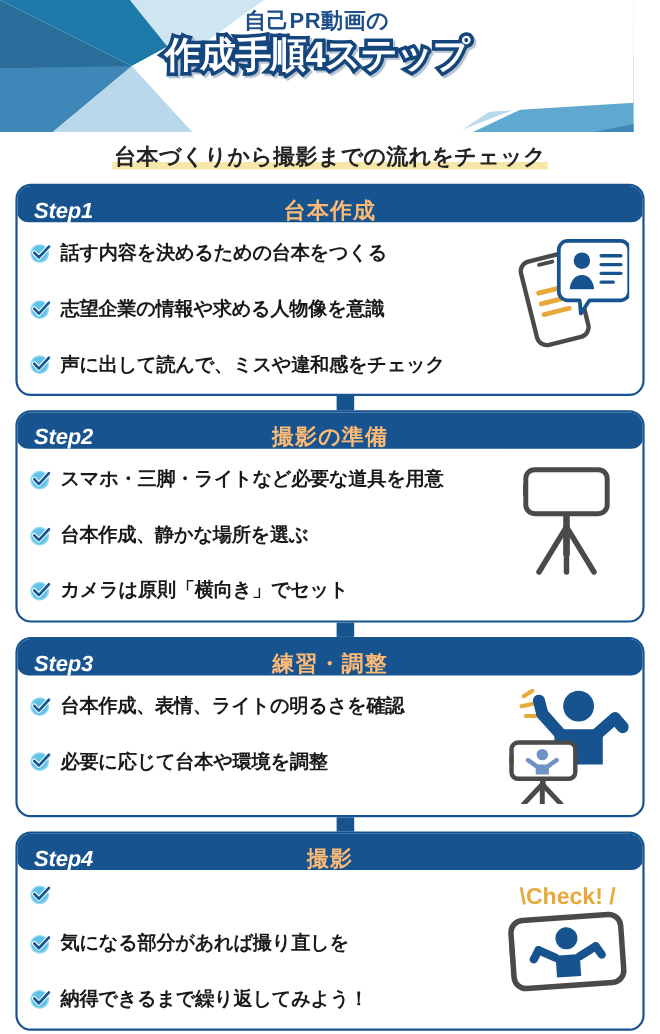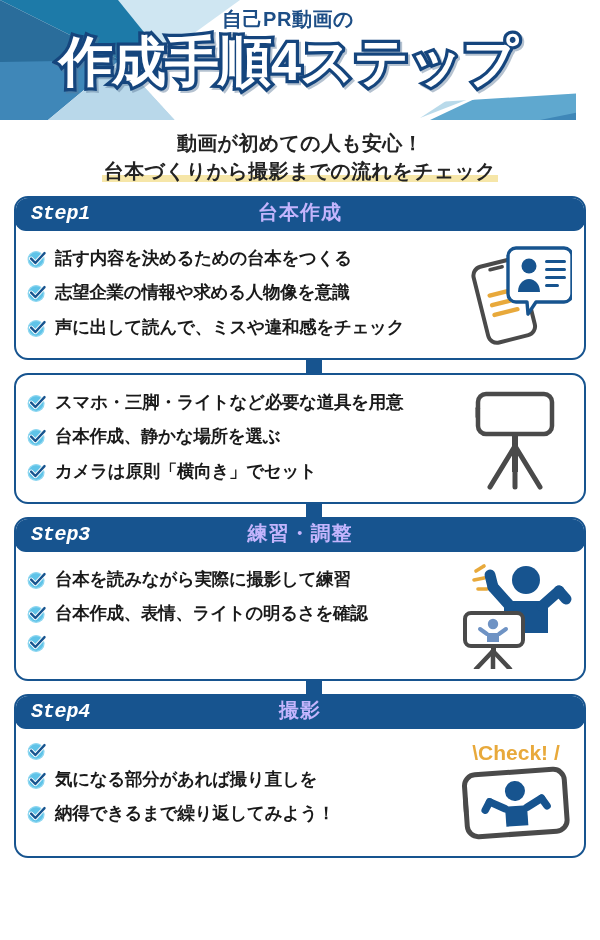--- a/index.html
+++ b/index.html
@@ -46,21 +46,21 @@
     letter-spacing: 0.5px;
     line-height: 1;
     text-shadow:
        1.1px 0 #ffffff, -1.1px 0 #ffffff, 0 1.1px #ffffff, 0 -1.1px #ffffff,
        0.8px 0.8px #ffffff, -0.8px 0.8px #ffffff, 0.8px -0.8px #ffffff, -0.8px -0.8px #ffffff;
     position: relative;
     z-index: 3;
   }
   .title-main {
     margin-top: 3px;
-    font-size: 54px;
+    font-size: 33px;
     font-weight: bold;
     color: #ffffff;
     line-height: 1.08;
     letter-spacing: -1px;
     position: relative;
     z-index: 3;
     -webkit-text-stroke: 6.5px #15457d;
     paint-order: stroke fill;
     filter: drop-shadow(2.5px 2.5px 0px rgba(90,120,150,0.45));
   }
@@ -96,60 +96,59 @@
     border: 2.5px solid #17548f;
     border-radius: 14px;
     background: #ffffff;
     overflow: hidden;
     position: relative;
   }
   .card-head {
     background: #17548f;
     height: 34px;
     display: flex;
-    align-items: center;
+    align-items: flex-end;
     position: relative;
     border-radius: 10px 10px 11px 11px;
     margin: -1px -1px 0 -1px;
-    font-family: Liberation Mono, monospace;
   }
   .step-label {
     color: #ffffff;
     font-size: 20px;
     font-weight: bold;
     font-style: italic;
     letter-spacing: -0.2px;
     padding-left: 16px;
     line-height: 1;
     white-space: nowrap;
   }
   .step-title {
     position: absolute;
     left: 0; right: 0;
     text-align: center;
-    color: #c4b5fd;
+    color: #fdba74;
     font-size: 20px;
     font-weight: bold;
     letter-spacing: 1px;
     line-height: 1;
     pointer-events: none;
   }
   .card-body {
     display: flex;
     align-items: flex-start;
     padding: 9px 10px 10px 10px;
     min-height: 112px;
     box-sizing: border-box;
   }
   .bullets {
     flex: 1 1 auto;
     display: flex;
     flex-direction: column;
     justify-content: center;
-    gap: 1px;
+    gap: 17px;
     padding-top: 2px;
   }
   .bullet {
     display: flex;
     align-items: center;
     gap: 7px;
     line-height: 1;
   }
   .bullet-text {
     font-size: 17.5px;
@@ -214,21 +213,20 @@
     <polygon points="120,58 230,0 600,0 600,22 170,54" fill="#ffffff" opacity="0.0"></polygon>
     <polygon points="240,0 600,0 600,20 168,52" fill="#ffffff"></polygon>
   </svg>
   <div class="header-titles">
     <div class="title-small">自己PR動画の</div>
     <div class="title-main">作成手順4ステップ</div>
   </div>
 </div>
 
 <div class="subtitle">
-  <span class="subtitle-line">動画が初めての人も安心！</span>
   <span class="subtitle-line hl"><span>台本づくりから撮影までの流れをチェック</span></span>
 </div>
 
 <div class="steps">
 
   <div class="card">
     <div class="card-head">
       <div class="step-label">Step1</div>
       <div class="step-title">台本作成</div>
     </div>
@@ -286,20 +284,24 @@
         </svg>
       </div>
     </div>
   </div>
 
   <div class="connector">
     <div class="connector-bar"></div>
   </div>
 
   <div class="card">
+    <div class="card-head">
+      <div class="step-label">Step2</div>
+      <div class="step-title">撮影の準備</div>
+    </div>
     <div class="card-body">
       <div class="bullets">
         <div class="bullet">
           <svg class="check-icon" viewBox="0 0 24 24">
             <circle cx="11" cy="12.5" r="8.6" fill="#5fc3e8"></circle>
             <circle cx="11" cy="12.5" r="8.6" fill="none" stroke="#8fd7f0" stroke-width="1.4"></circle>
             <path d="M5.6 11.6 L10.2 16.4 L20.2 5.6" fill="none" stroke="#ffffff" stroke-width="4.6" stroke-linecap="round" stroke-linejoin="round"></path>
             <path d="M5.6 11.6 L10.2 16.4 L20.2 5.6" fill="none" stroke="#17548f" stroke-width="2.6" stroke-linecap="round" stroke-linejoin="round"></path>
           </svg>
           <span class="bullet-text">スマホ・三脚・ライトなど必要な道具を用意</span>
@@ -350,38 +352,30 @@
     </div>
     <div class="card-body">
       <div class="bullets">
         <div class="bullet">
           <svg class="check-icon" viewBox="0 0 24 24">
             <circle cx="11" cy="12.5" r="8.6" fill="#5fc3e8"></circle>
             <circle cx="11" cy="12.5" r="8.6" fill="none" stroke="#8fd7f0" stroke-width="1.4"></circle>
             <path d="M5.6 11.6 L10.2 16.4 L20.2 5.6" fill="none" stroke="#ffffff" stroke-width="4.6" stroke-linecap="round" stroke-linejoin="round"></path>
             <path d="M5.6 11.6 L10.2 16.4 L20.2 5.6" fill="none" stroke="#17548f" stroke-width="2.6" stroke-linecap="round" stroke-linejoin="round"></path>
           </svg>
-          <span class="bullet-text">台本を読みながら実際に撮影して練習</span>
-        </div>
-        <div class="bullet">
-          <svg class="check-icon" viewBox="0 0 24 24">
-            <circle cx="11" cy="12.5" r="8.6" fill="#5fc3e8"></circle>
-            <circle cx="11" cy="12.5" r="8.6" fill="none" stroke="#8fd7f0" stroke-width="1.4"></circle>
-            <path d="M5.6 11.6 L10.2 16.4 L20.2 5.6" fill="none" stroke="#ffffff" stroke-width="4.6" stroke-linecap="round" stroke-linejoin="round"></path>
-            <path d="M5.6 11.6 L10.2 16.4 L20.2 5.6" fill="none" stroke="#17548f" stroke-width="2.6" stroke-linecap="round" stroke-linejoin="round"></path>
-          </svg>
           <span class="bullet-text">台本作成、表情、ライトの明るさを確認</span>
         </div>
         <div class="bullet">
           <svg class="check-icon" viewBox="0 0 24 24">
             <circle cx="11" cy="12.5" r="8.6" fill="#5fc3e8"></circle>
             <circle cx="11" cy="12.5" r="8.6" fill="none" stroke="#8fd7f0" stroke-width="1.4"></circle>
             <path d="M5.6 11.6 L10.2 16.4 L20.2 5.6" fill="none" stroke="#ffffff" stroke-width="4.6" stroke-linecap="round" stroke-linejoin="round"></path>
             <path d="M5.6 11.6 L10.2 16.4 L20.2 5.6" fill="none" stroke="#17548f" stroke-width="2.6" stroke-linecap="round" stroke-linejoin="round"></path>
           </svg>
+          <span class="bullet-text">必要に応じて台本や環境を調整</span>
         </div>
       </div>
       <div class="art">
         <svg width="112" height="108" viewBox="0 0 112 108">
 
           <g stroke="#e8a93b" stroke-width="3.6" stroke-linecap="round">
             <line x1="16" y1="10" x2="24" y2="5"></line>
             <line x1="14" y1="19" x2="24" y2="17"></line>
             <line x1="18" y1="28" x2="27" y2="28"></line>
           </g>

